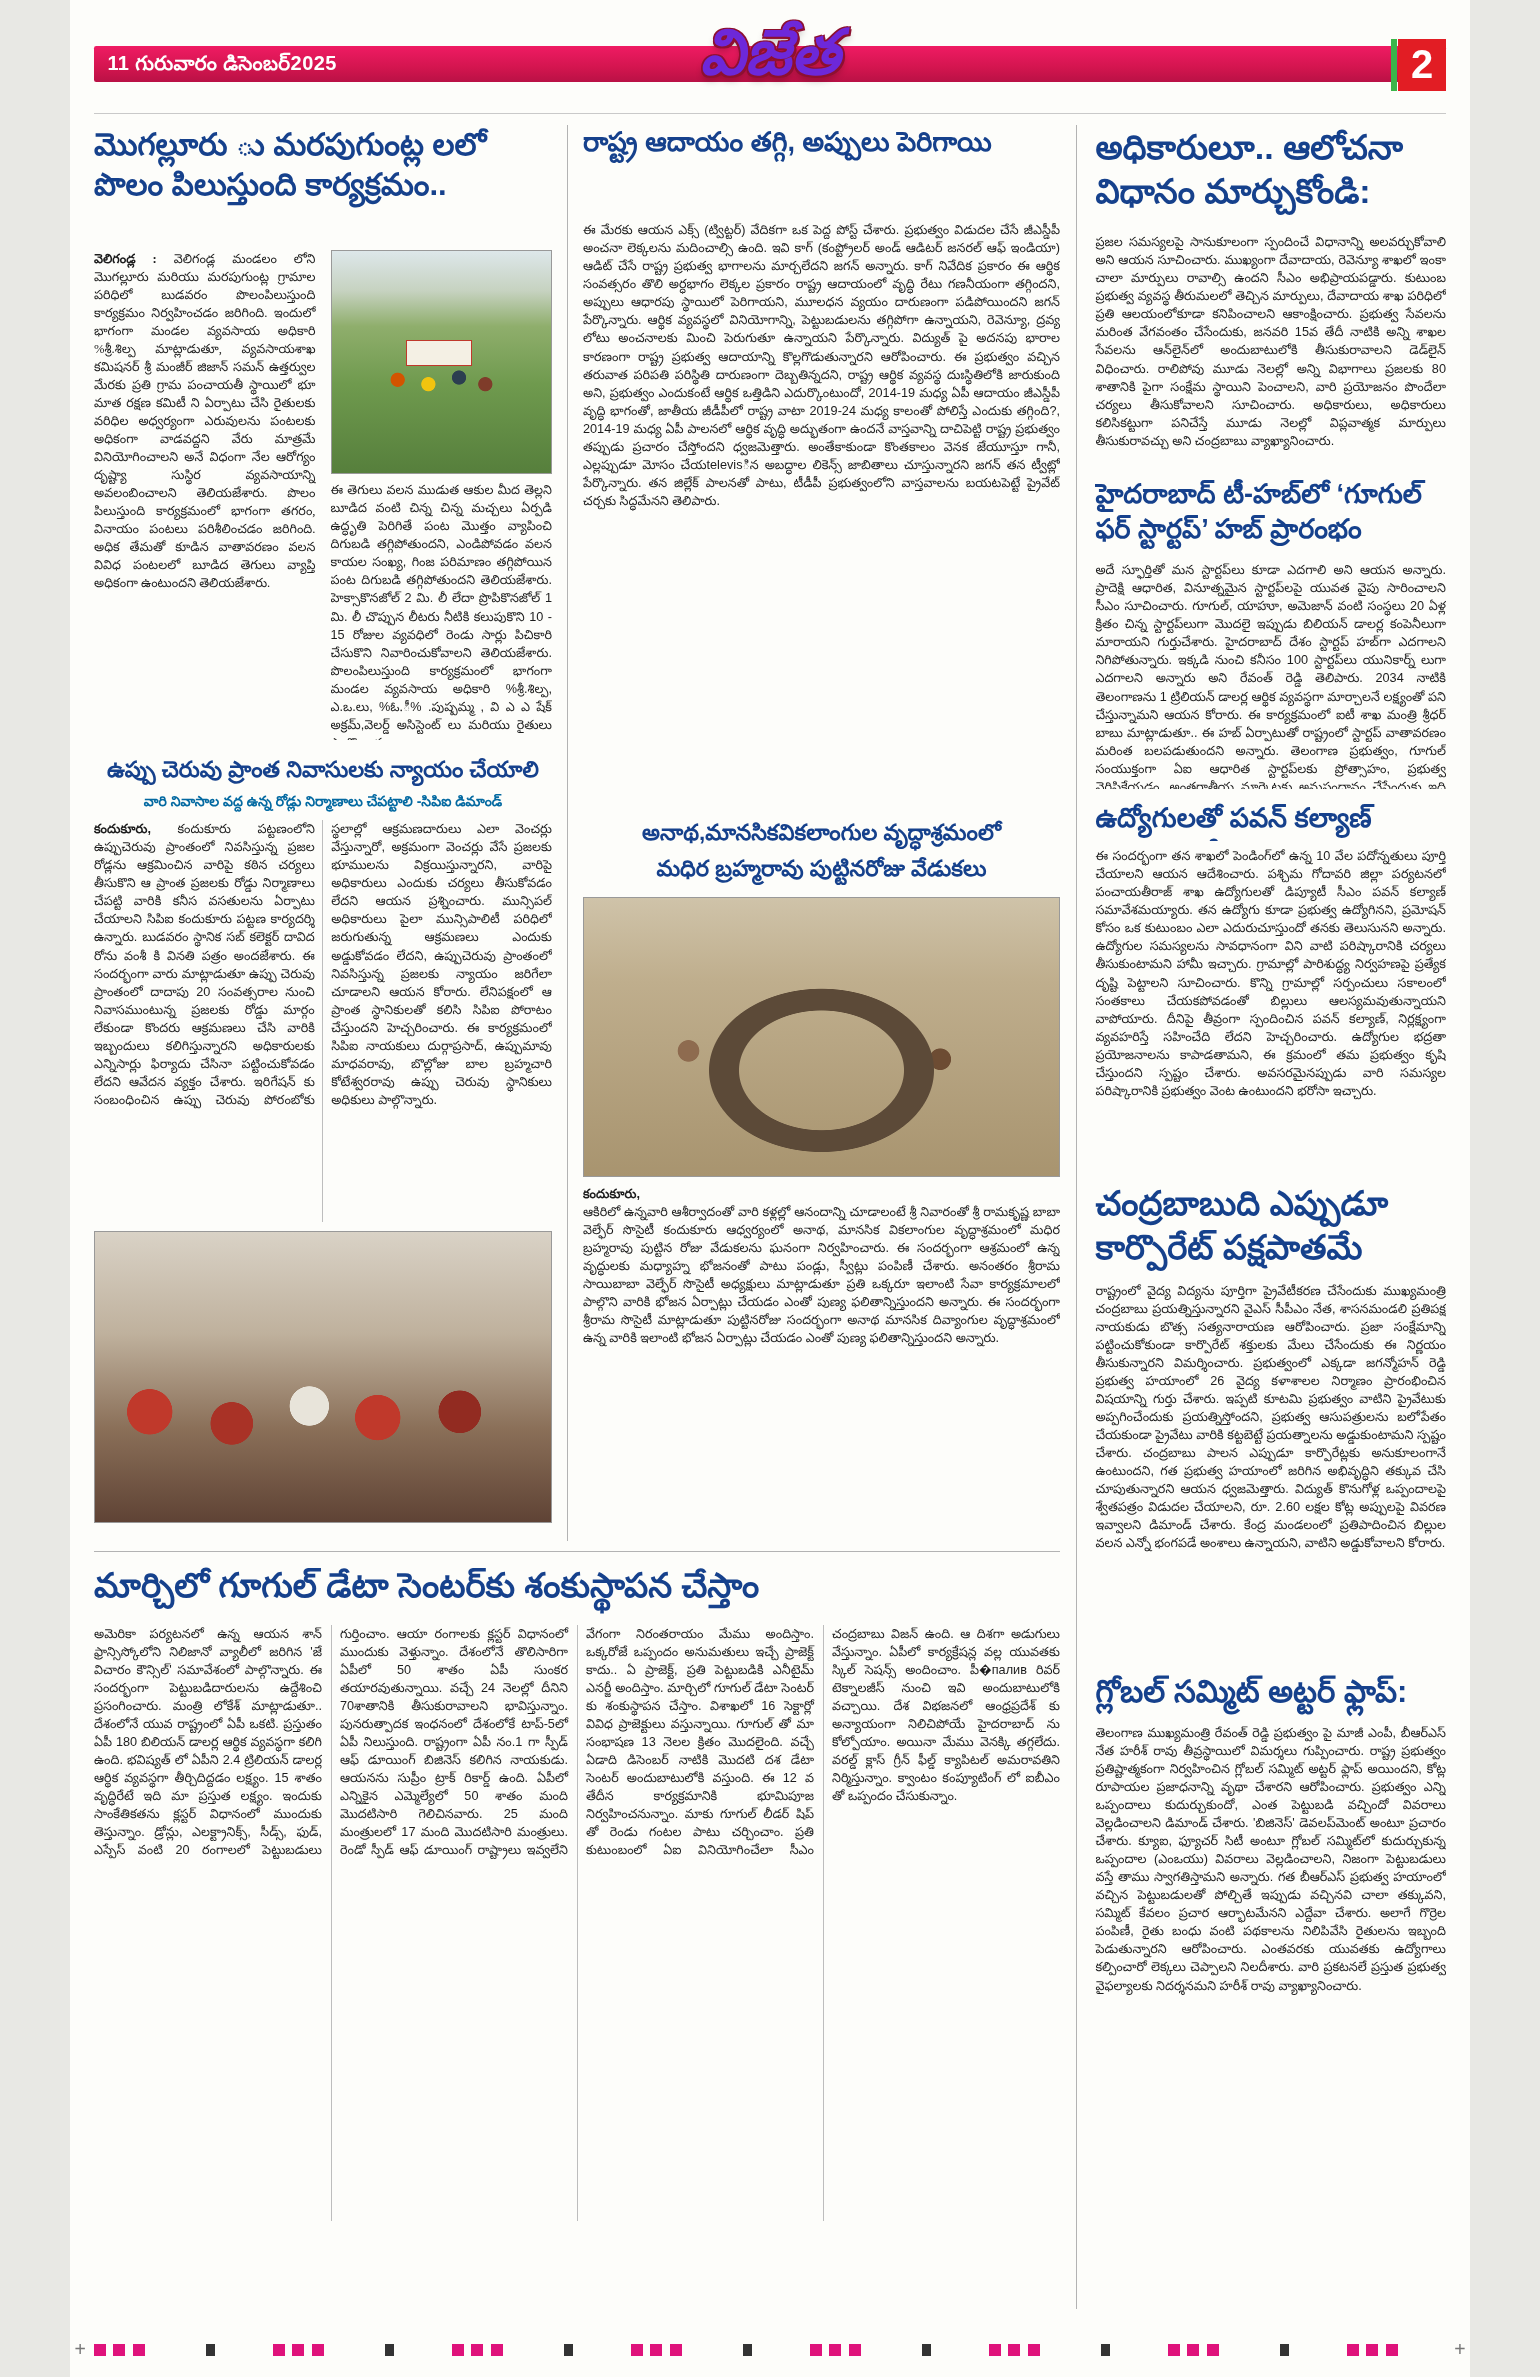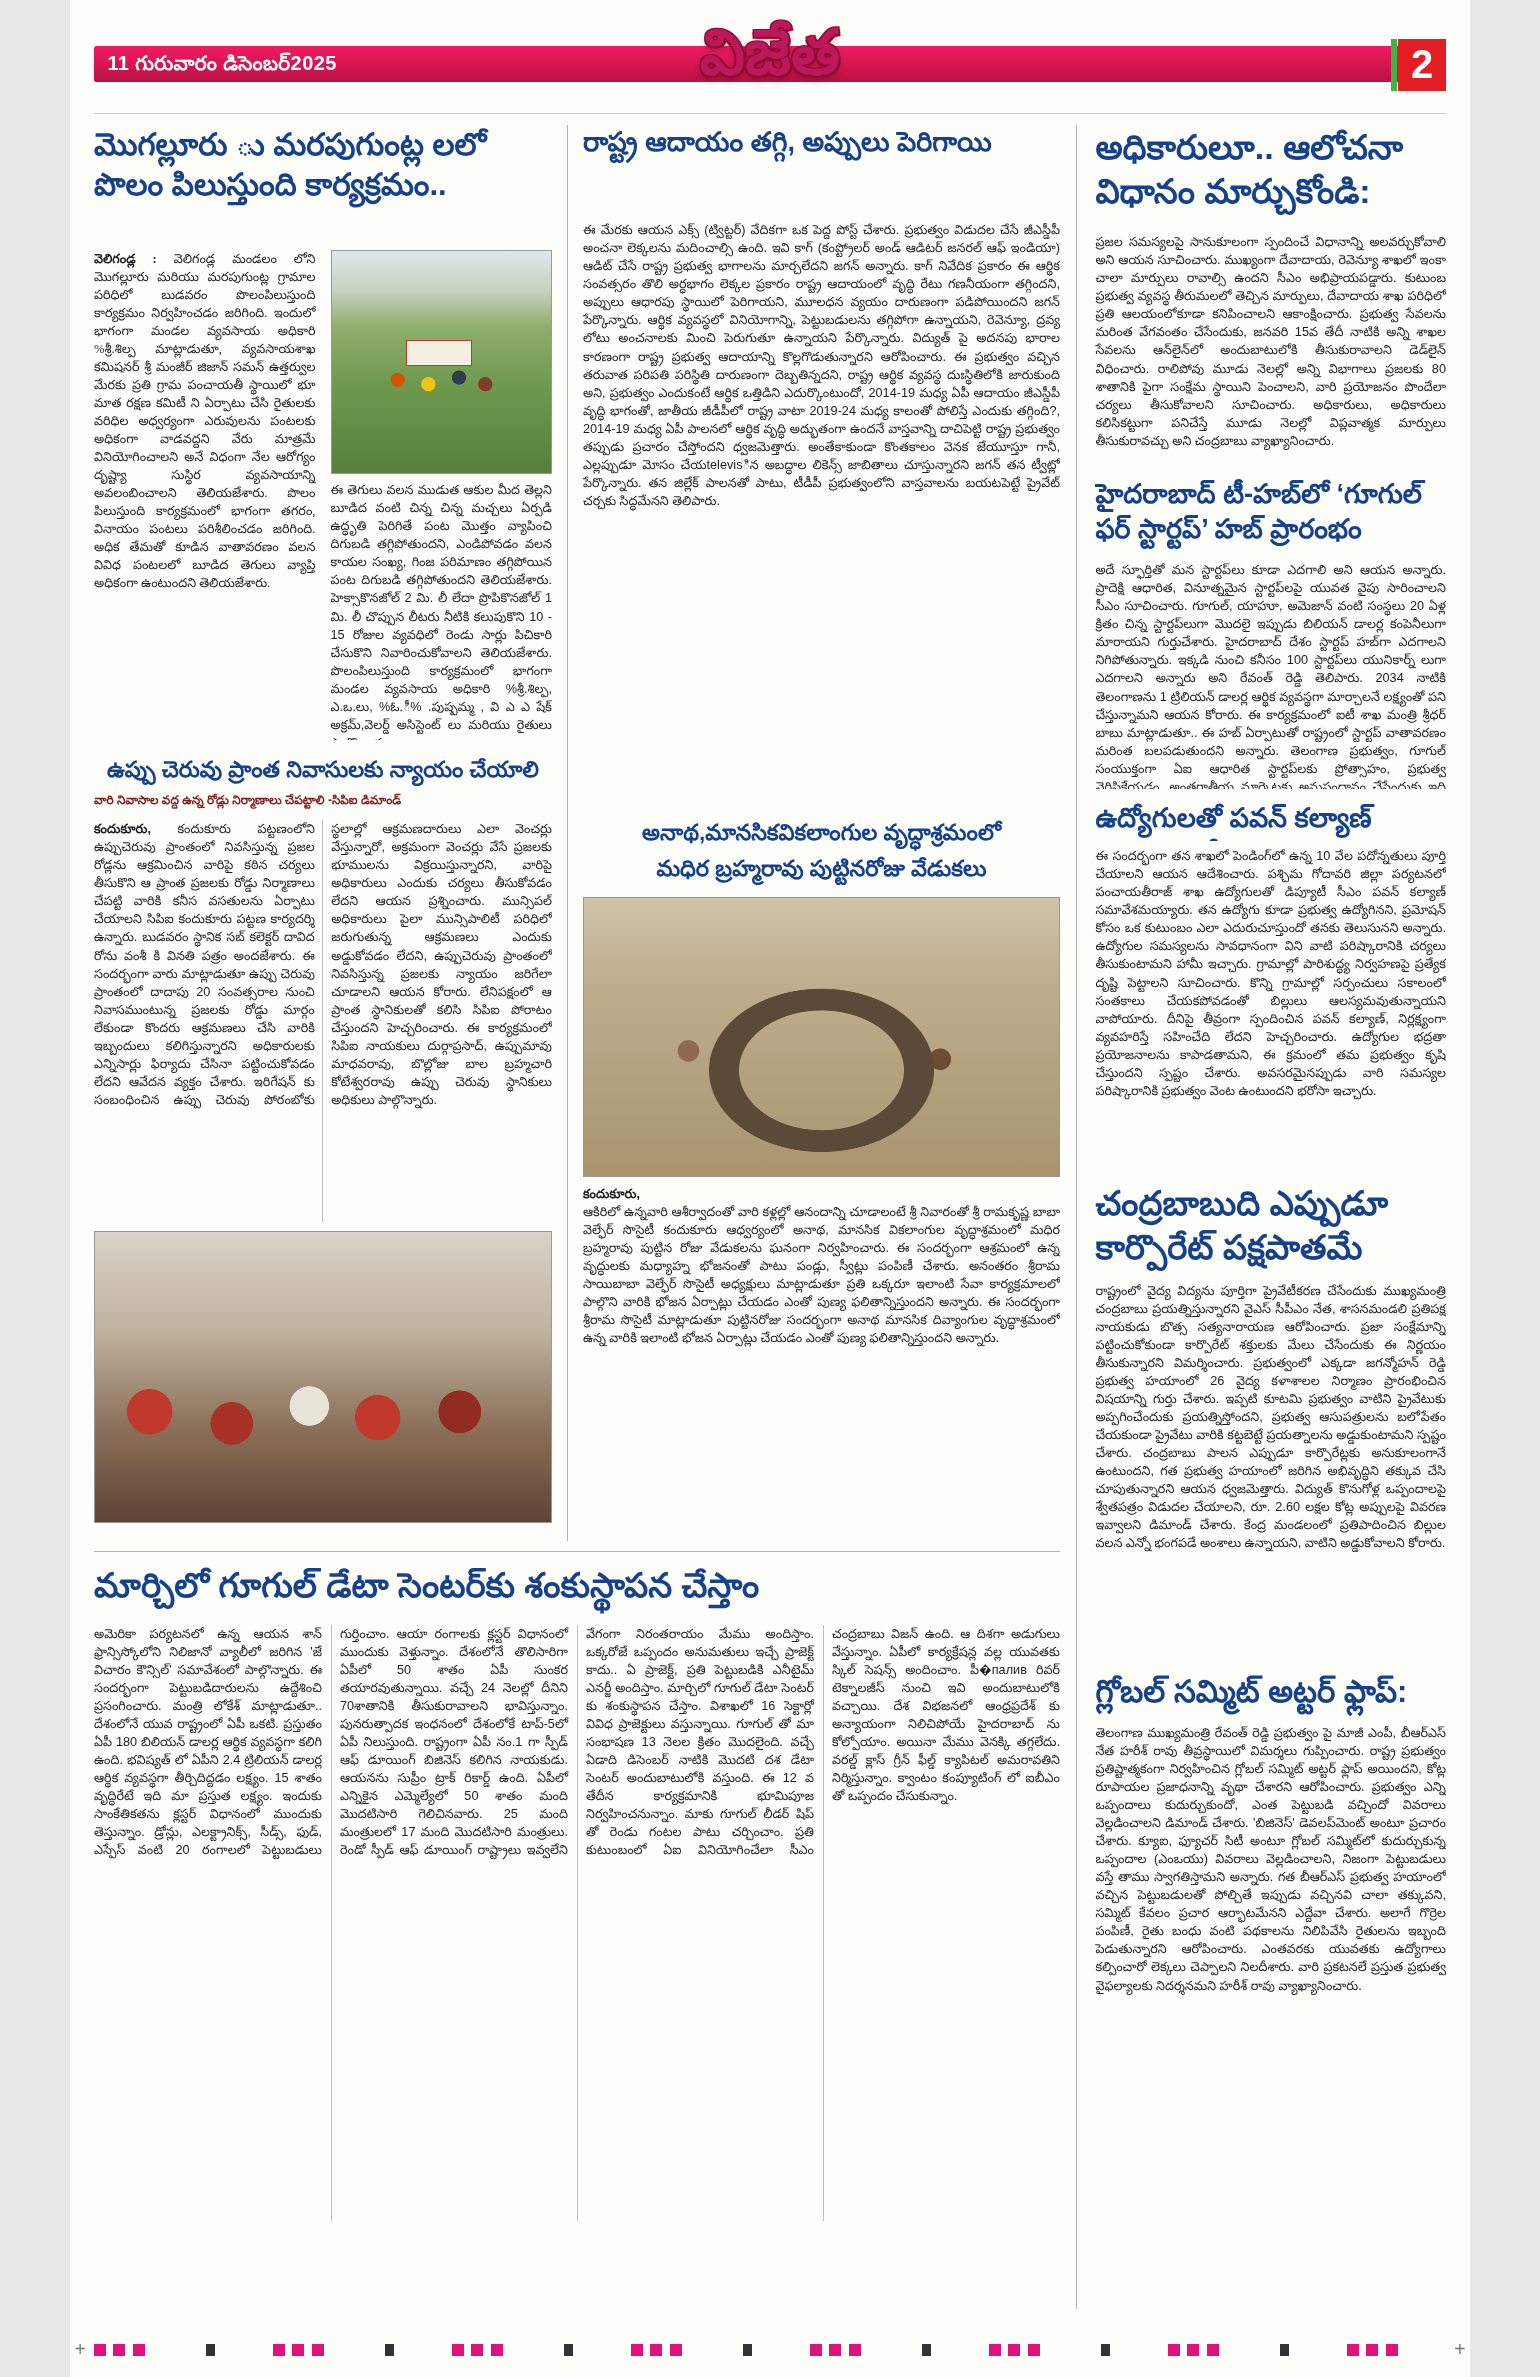--- a/index.html
+++ b/index.html
@@ -23,22 +23,22 @@
   }
   .header-date {
     position:absolute; left:13.4px; top:33px;
     color:#ffffff; font-size:20px; font-weight:bold; letter-spacing:0.4px;
   }
   .masthead-wrap {
     position:absolute; left:50%; top:1.5px; transform:translateX(-50%);
     text-align:center; z-index:3;
   }
   .masthead {
-    font-size:63px; font-weight:bold; 
-    color:#be185d; line-height:1;
+    font-size:63px; font-weight:bold; font-style:italic;
+    color:#6d28d9; line-height:1;
     text-shadow:2.2px 2.2px 0 #8d1030, -1.5px -1.5px 0 #8d1030, 1.5px -1.5px 0 #8d1030, -1.5px 1.5px 0 #8d1030, 0 4.5px 7.5px rgba(0,0,0,.25);
   }
   .pagenum-box {
     position:absolute; right:0; top:19.4px; width:48px; height:52px;
     background:#e21d24; color:#fff; font-size:40px; font-weight:bold;
     display:flex; align-items:center; justify-content:center; z-index:3;
   }
   .pagenum-green { position:absolute; right:49px; top:19.4px; width:6px; height:52px; background:#3bb54a; z-index:3; }
   .header-rule { position:absolute; left:0; right:0; bottom:0; height:1.5px; background:#c9c9c9; }
 
@@ -53,21 +53,21 @@
   .col1 { width:474px; padding-right:15px; border-right:0.7px solid #b3b3b3; }
   .col2 { flex:1; padding-left:15px; }
 
   
   .headline { color:#16418c; font-weight:bold; }
   .hl-xl { font-size:34px; line-height:1.3; }
   .hl-lg { font-size:31px; line-height:1.3; }
   .hl-md { font-size:27px; line-height:1.3; }
   .hl-sm { font-size:22.4px; line-height:1.3; }
   .centered { text-align:center; }
-  .byline { font-size:12px; font-weight:bold; text-align:left; color:#7f1d1d; }
+  .byline { font-size:14px; font-weight:bold; text-align:center; color:#0369a1; }
   .body-text {
     font-size:12.7px; line-height:1.42; text-align:justify; color:#1c1c1c;
     overflow:hidden;
   }
   .dateline { font-weight:bold; }
   .rule-top { border-top:0.7px solid #b3b3b3; }
 
   
   .photo { width:100%; position:relative; overflow:hidden; border:0.7px solid #999; }
   .photo-field {

